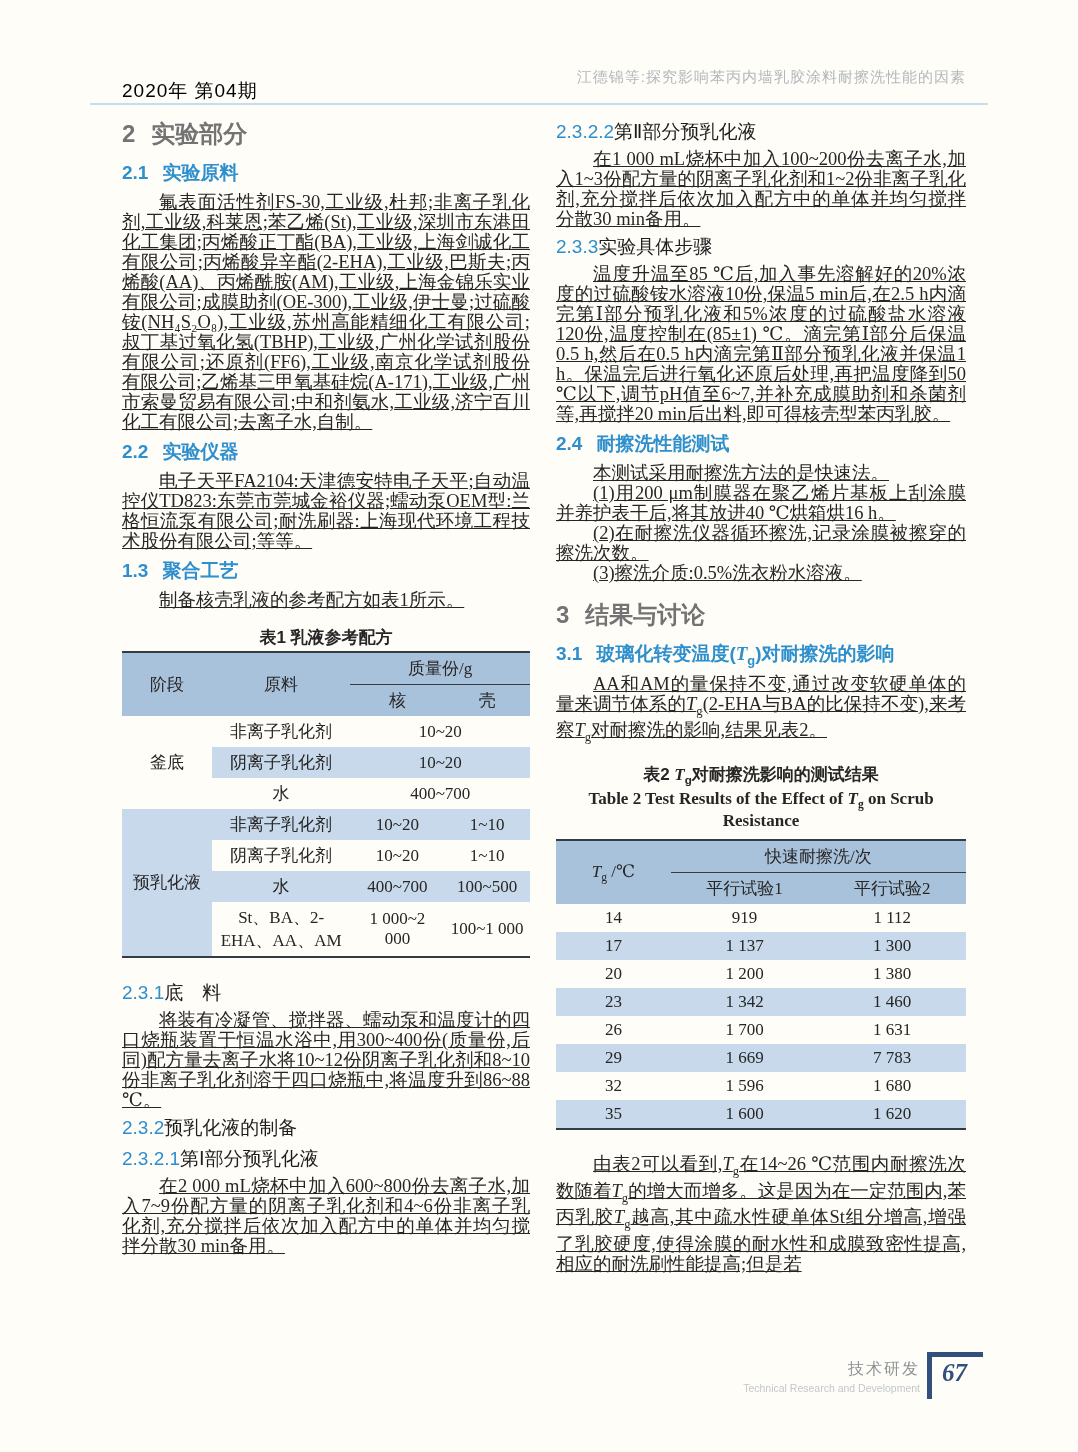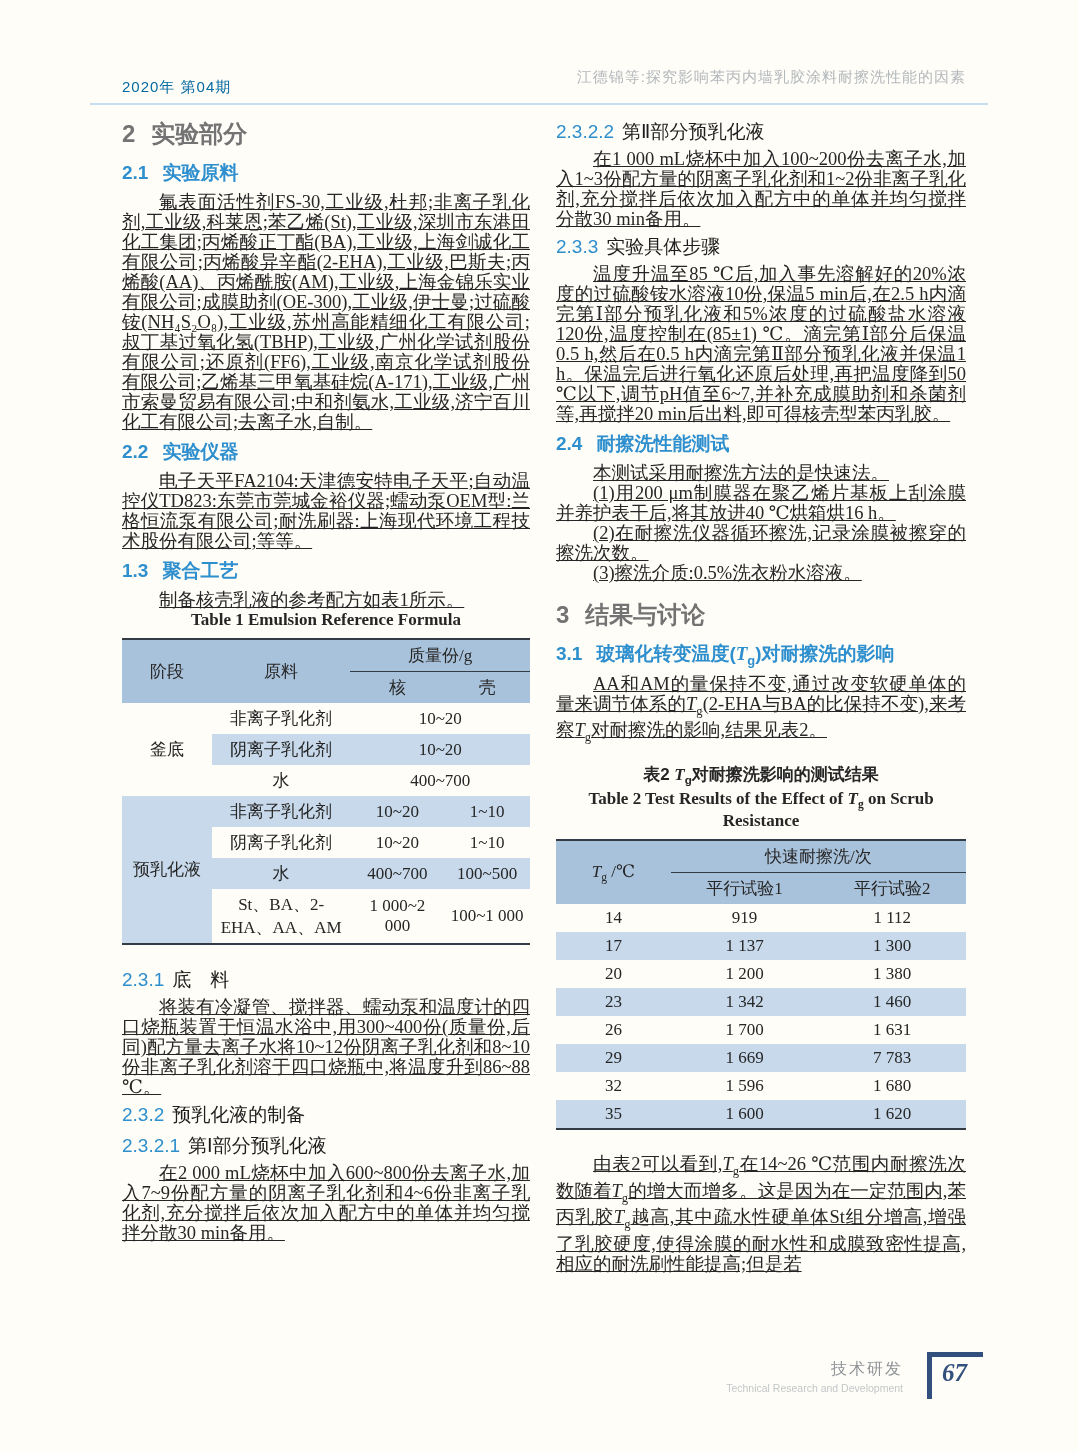--- a/index.html
+++ b/index.html
@@ -3,39 +3,39 @@
 <meta charset="utf-8">
 <style>
   html,body{margin:0;padding:0;}
   body{
     width:1078px;height:1452px;position:relative;
     background:#fffdf7;color:#262626;
     font-family:"Liberation Serif","DejaVu Serif",serif;
     overflow:hidden;
   }
   
-  .hdr-issue{position:absolute;left:122px;top:78px;font-size:15px;color:#0369a1;
+  .hdr-issue{position:absolute;left:122px;top:78px;font-size:19px;color:#000000;
     font-family:"Liberation Sans","DejaVu Sans",sans-serif;letter-spacing:1px;}
   .hdr-title{position:absolute;right:112px;top:68px;font-size:15px;color:#b3b8bc;
     font-family:"Liberation Sans","DejaVu Sans",sans-serif;letter-spacing:1px;}
   .hdr-rule{position:absolute;left:90px;top:103px;width:898px;height:2px;background:#c5ddee;}
   
   .col{position:absolute;top:114px;}
   .col-left{left:122px;width:408px;}
   .col-right{left:556px;width:410px;}
   
   .h1{font-family:"Liberation Sans","DejaVu Sans",sans-serif;font-weight:bold;
       color:#737373;font-size:24px;margin:4px 0 10px;}
   .h1 .num{margin-right:16px;}
   .h2{font-family:"Liberation Sans","DejaVu Sans",sans-serif;font-weight:bold;
       color:#2e8fce;font-size:19px;margin:7px 0 6px;}
   .h2 .num{margin-right:14px;}
   .h3{font-family:"Liberation Sans","DejaVu Sans",sans-serif;font-weight:normal;
       color:#1d1d1d;font-size:19px;margin:5px 0 4px;}
-  .h3 .num{color:#2e8fce;margin-right:8px;}
+  .h3 .num{color:#2e8fce;margin-right:0;}
   
   p.body{font-size:18.5px;line-height:20px;margin:0;text-align:justify;text-indent:2em;text-decoration:underline;}
   .tgT{font-style:italic;font-family:"Liberation Serif","DejaVu Serif",serif;}
   sub.tgS{font-size:68%;}
   
   .cap-zh{font-family:"Liberation Sans","DejaVu Sans",sans-serif;font-weight:bold;
       font-size:17px;text-align:center;margin:16px 0 2px;}
   .cap-en{font-family:"Liberation Serif","DejaVu Serif",serif;font-weight:bold;
       font-size:17px;text-align:center;margin:0 0 8px;}
   table.tbl{width:100%;border-collapse:collapse;font-size:17px;
@@ -47,21 +47,21 @@
   td.bb{background:#c7d9ea;}
   td.stage,td.mat{text-align:left;}
   td.stage{padding-left:12px;}
   td.mat{padding-left:14px;}
   .t1 col.c-stage{width:22%;} .t1 col.c-mat{width:34%;}
   .t1 col.c-core{width:23%;} .t1 col.c-shell{width:21%;}
   .t2 col.c-tg{width:28%;} .t2 col.c-p{width:36%;}
   .t2 td{padding:5px 6px;font-family:Liberation Serif, serif;}
   
   .footer{position:absolute;top:1352px;right:95px;display:flex;align-items:flex-start;}
-  .footer-txt{text-align:right;padding-top:7px;margin-right:24px;}
+  .footer-txt{text-align:right;padding-top:7px;margin-right:7px;}
   .footer-zh{font-family:"Liberation Sans","DejaVu Sans",sans-serif;font-size:16px;
       color:#8d9297;letter-spacing:2px;}
   .footer-en{font-family:"Liberation Sans","DejaVu Sans",sans-serif;font-size:10.5px;
       color:#c3c7ca;margin-top:2px;}
   .page-box{border-top:5px solid #31507e;border-left:5px solid #31507e;
       padding:2px 16px 12px 10px;}
   .page-num{font-family:"Liberation Serif","DejaVu Serif",serif;font-style:italic;
       font-weight:bold;font-size:25px;color:#31507e;}
 </style>
 </head>
@@ -85,21 +85,21 @@
   <div class="h2">
     <span class="num">2.2</span><span>实验仪器</span>
   </div>
   <p class="body">电子天平FA2104:天津德安特电子天平;自动温控仪TD823:东莞市莞城金裕仪器;蠕动泵OEM型:兰格恒流泵有限公司;耐洗刷器:上海现代环境工程技术股份有限公司;等等。</p>
 
   <div class="h2">
     <span class="num">1.3</span><span>聚合工艺</span>
   </div>
   <p class="body">制备核壳乳液的参考配方如表1所示。</p>
 
-  <div class="cap-en">Table 1  Emulsion Reference Formula</div>
+  <div class="cap-zh">表1  乳液参考配方</div>
 
   <table class="tbl t1">
     <colgroup>
         <col class="c-stage">
         <col class="c-mat">
         <col class="c-core">
         <col class="c-shell">
       </colgroup>
     <thead>
       <tr>

